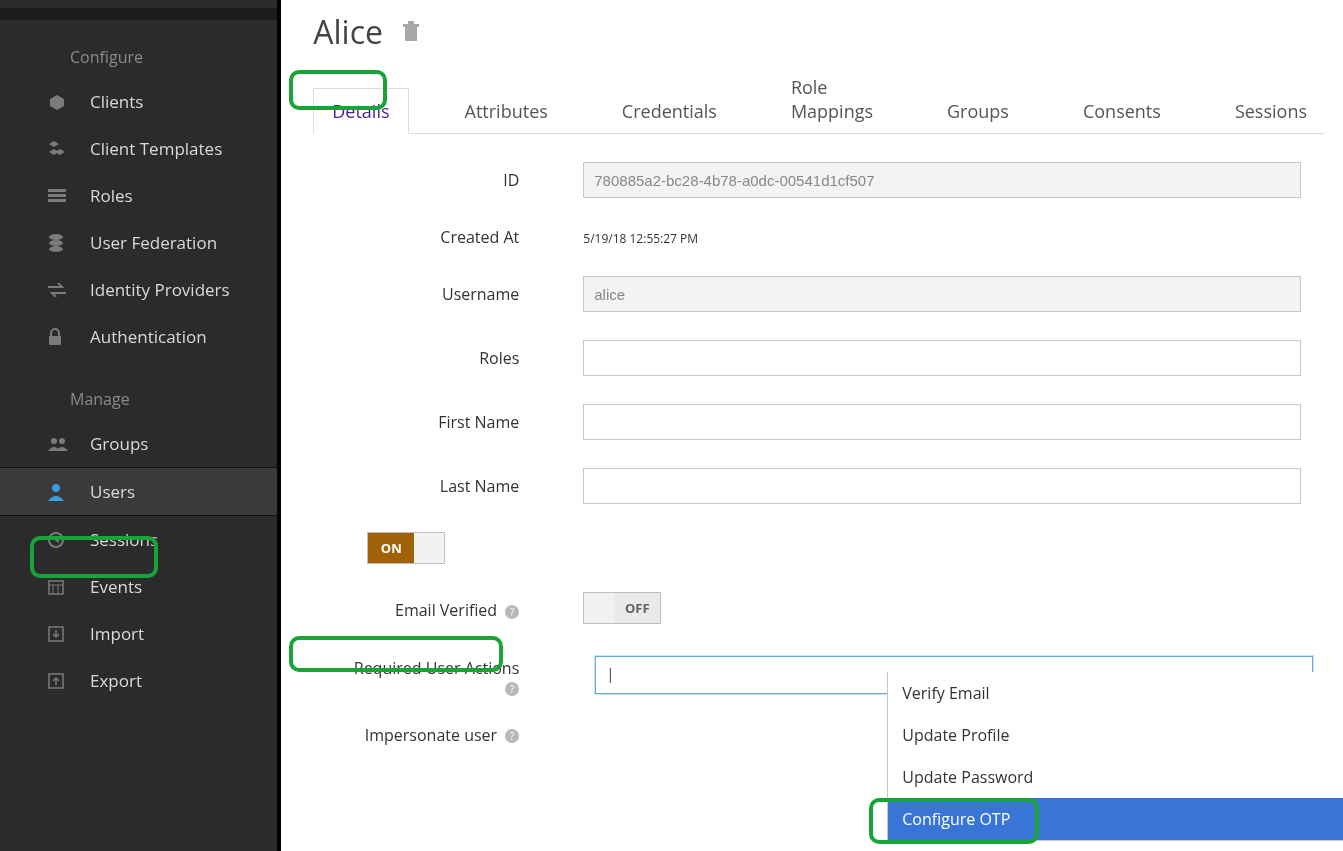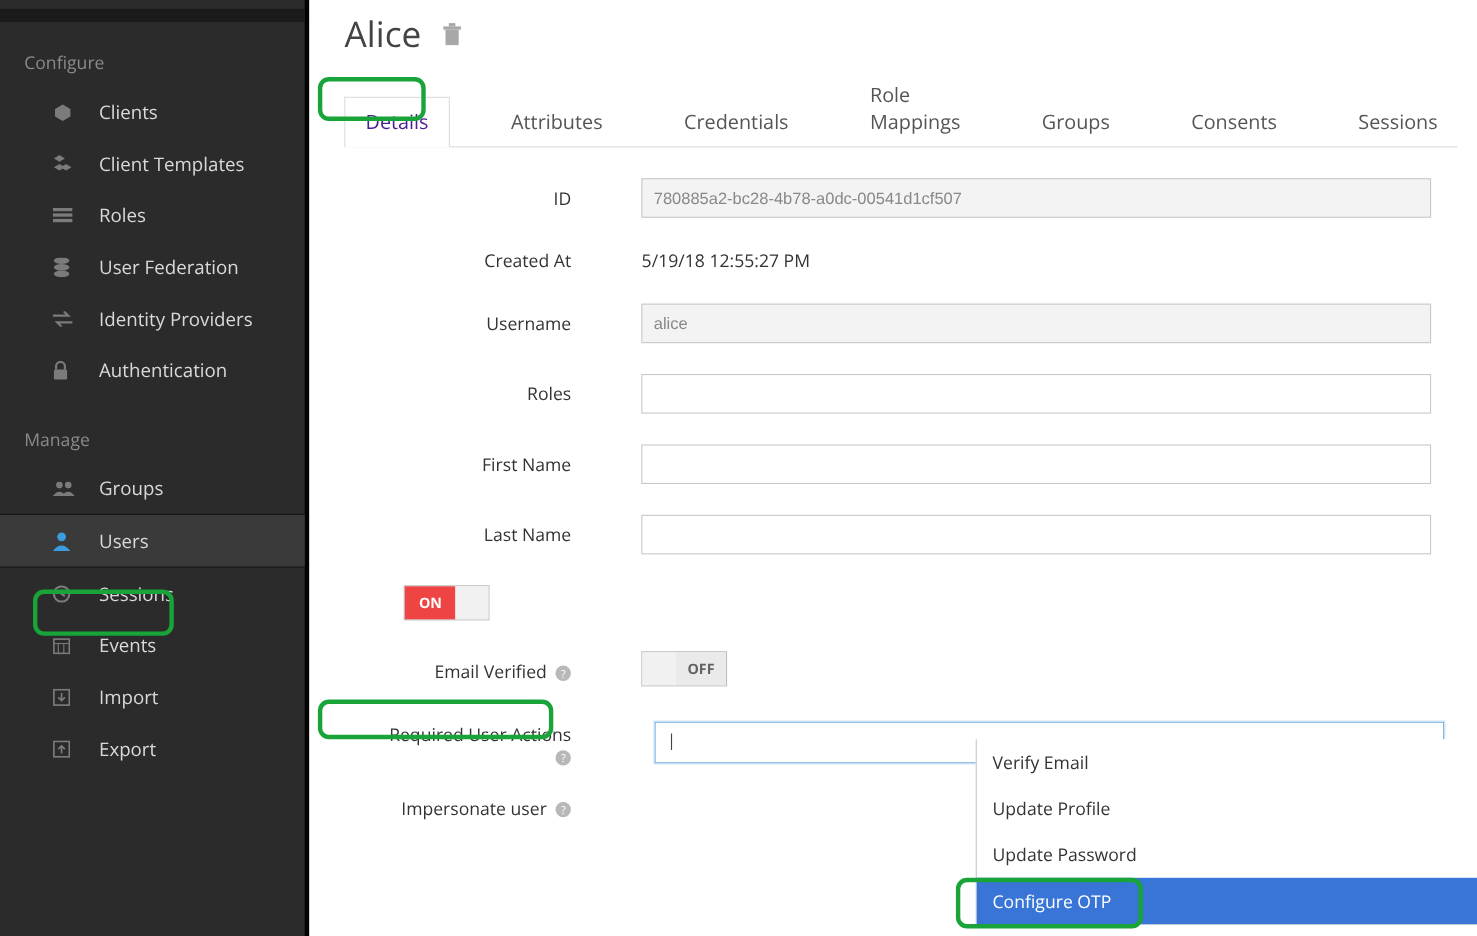--- a/index.html
+++ b/index.html
@@ -19,20 +19,21 @@
     border-right: 4px solid #030303;
     color: #d9d9d9;
     padding-top: 8px;
     position: relative;
   }
   .side-topstrip { height: 12px; background: #1b1b1b; margin-bottom: 20px;}
   .side-section-title {
     color: #8a8a8a;
     font-size: 16px;
     padding: 6px 22px 10px;
+    margin-left: 48px;
   }
   .side-item {
     display: flex;
     align-items: center;
     padding: 12px 22px 12px 48px;
     font-size: 17px;
     color: #d9d9d9;
     cursor: pointer;
     position: relative;
   }
@@ -105,27 +106,27 @@
   .form-control-col { margin-left: 42px; flex:1;padding-left:12px; }
   .txtfield {
     width: 718px;
     height: 36px;
     border: 1px solid #c8c8c8;
     padding: 6px 10px;
     font-size: 15px;
     color: #666;
   }
   .txtfield[readonly] { background: #f3f3f3; color:#888; }
-  .static-val { font-size: 16px; color:#333; }
+  .static-val { font-size: 12px; color:#333; }
   
   .toggle {
     display:inline-flex; border:1px solid #bfbfbf; height:32px;
   }
   .toggle span { display:flex; align-items:center; justify-content:center; font-size:13px; font-weight:700;}
-  .tog-on { width:46px; background:#ef4444; color:#fff;}
+  .tog-on { width:46px; background:#a16207; color:#fff;}
   .tog-on-empty { width:30px; background:#f1f1f1;}
   .tog-off-empty { width:30px; background:#f1f1f1;}
   .tog-off { width:46px; background:#eaeaea; color:#626262;}
   
   .select2-box {
     width: 718px;
     height: 38px;
     border: 1px solid #6aa6df;
     outline: 1px solid #cfe3f6;
     padding: 6px 10px;

